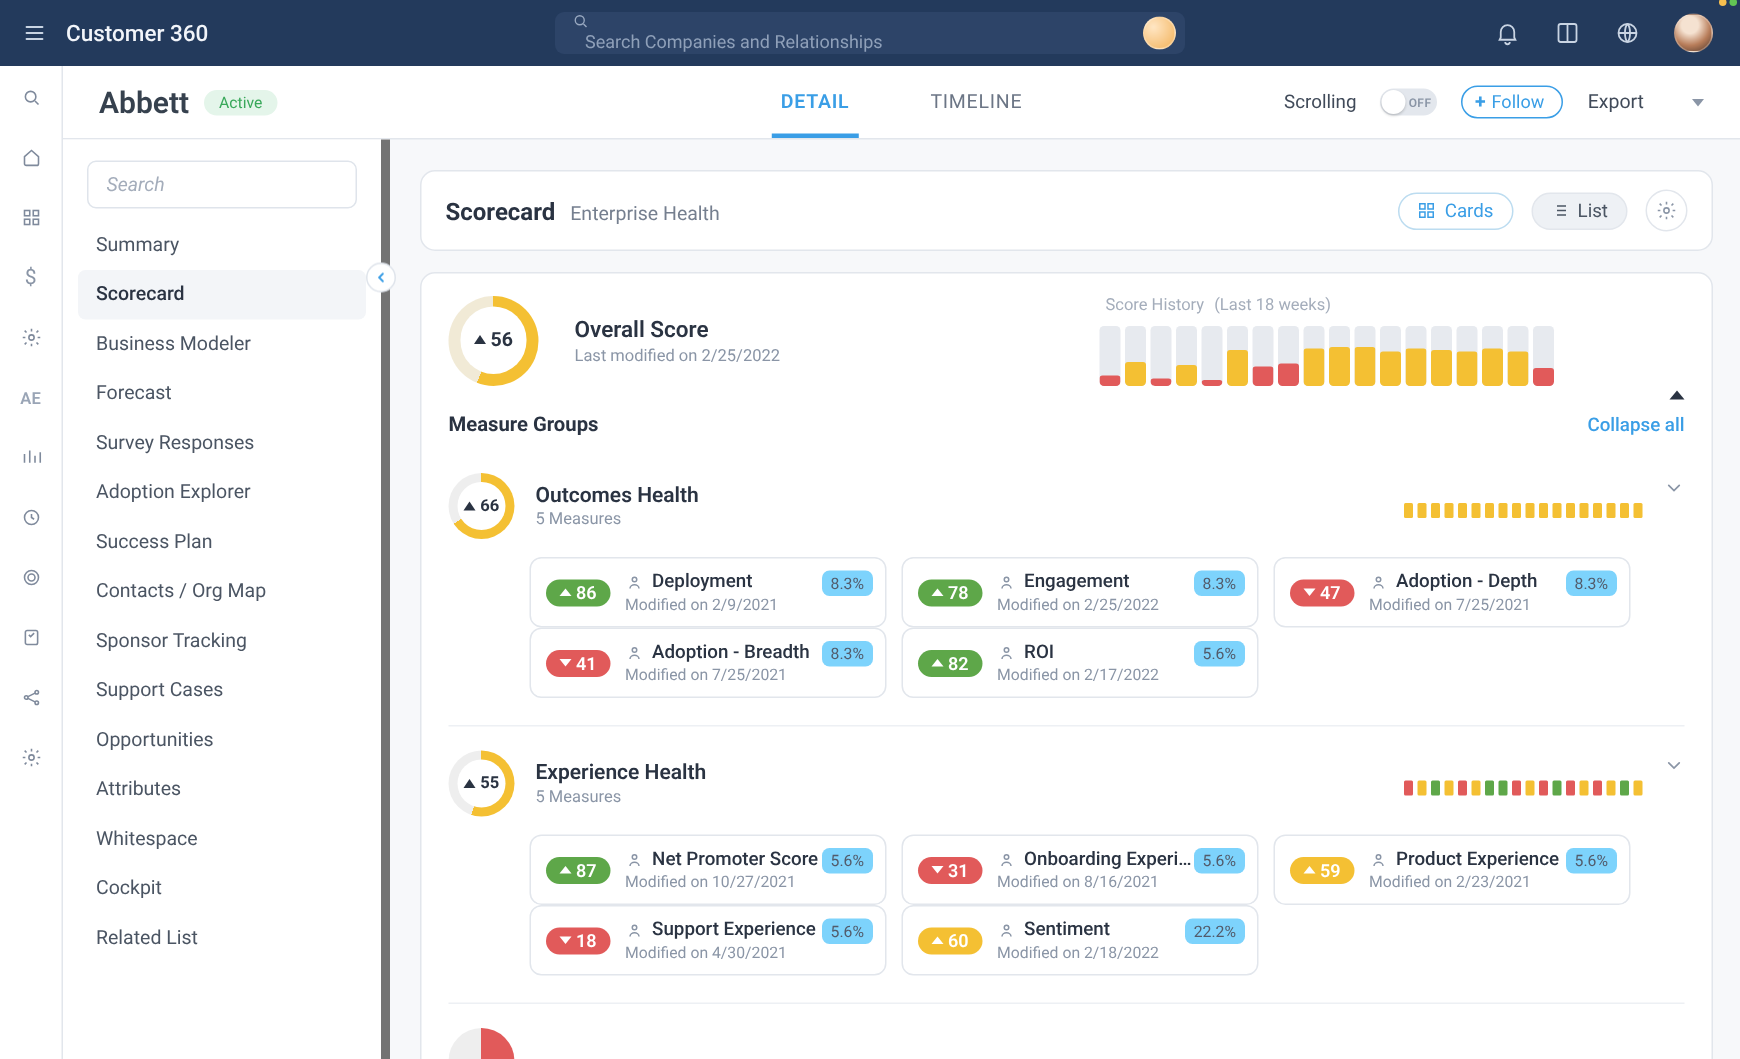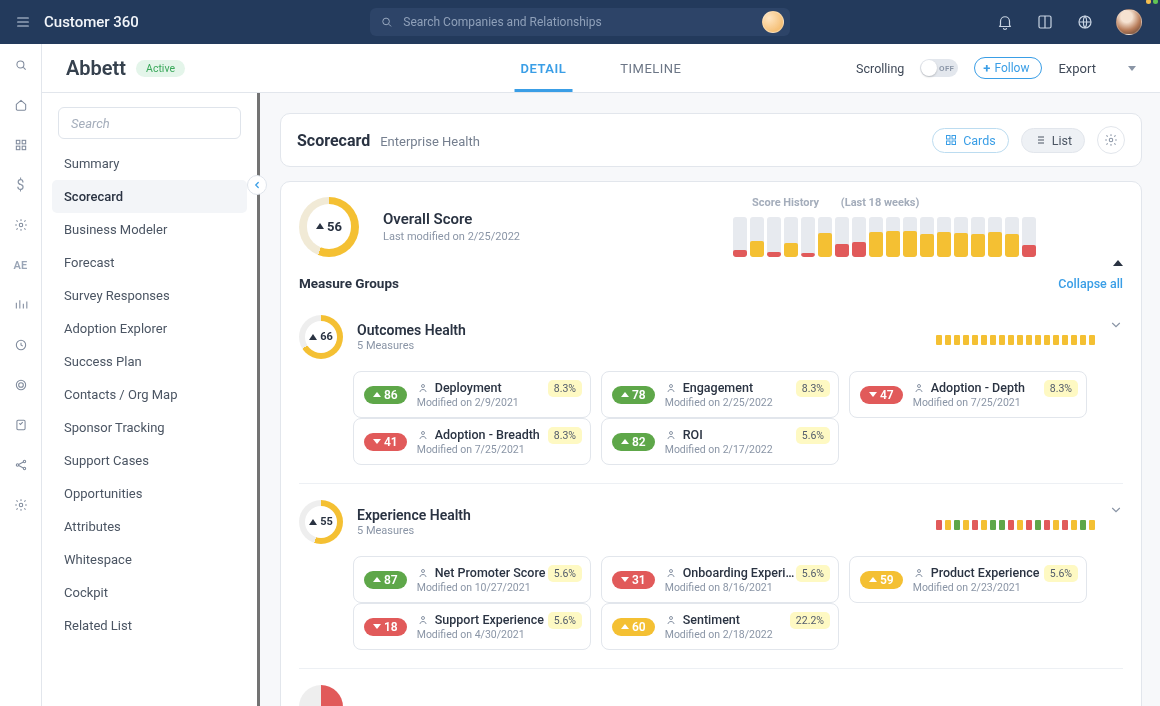--- a/index.html
+++ b/index.html
@@ -12,23 +12,24 @@
     padding-left: 6px; color: #e4e9f2;
     position: relative;
   }
   .topbar .hamburger {
     width: 34px; display:flex; align-items:center; justify-content:center; color:#c9d4e3;
     cursor: pointer;
   }
   .topbar .app-title { font-size: 15px; font-weight: 500; color: #f2f5fa; margin-left: 4px; }
   .topbar .search-wrap {
     position: absolute; left: 50%; transform: translateX(-50%);
-    width: 420px; display:flex; align-items:center;
+    width: 420px; display:flex; 
     background: #2d4468; border-radius: 6px; height: 28px; padding: 0 10px;
     color: #99a9c1;
+    flex-direction: column;
   }
   .topbar .search-wrap input {
     background: transparent; border: none; outline: none; color: #cfd9e8;
     font-size: 12px; width: 100%; margin-left: 8px;
   }
   .topbar .search-wrap input::placeholder { color: #8fa0b9; }
   .topbar .search-avatar {
     position:absolute; right:6px; top:3px; width:22px; height:22px; border-radius:50%;
     background: radial-gradient(circle at 30% 30%, #ffe6c4, #f2b25a);
     border: 1px solid rgba(255,255,255,0.3);
@@ -98,21 +99,21 @@
   .follow-btn {
     font-size:12px; color:#3a9ee6; border:1px solid #3a9ee6; background:#fff;
     border-radius:14px; padding:3px 12px 3px 8px; cursor:pointer; display:flex; align-items:center; gap:4px;
   }
   .export { font-size:13px; color:#404a59; display:flex; align-items:center; gap:32px; cursor:pointer; }
   .chev-down { display:inline-block; width:0; height:0; border-left:4px solid transparent; border-right:4px solid transparent; border-top:5px solid #8a95a6; }
 
   
   .content-row { flex:1; display:flex; min-height:0; }
   .side-nav {
-    width: 218px; background:#fff; border-right:3px solid #737373;
+    width: 218px; background:#fff; border-right:6px solid #737373;
     padding: 14px 10px 0 10px;
     position:relative;
   }
   .side-nav .search-box {
     border:1px solid #dfe4eb; border-radius:6px; height:32px;
     display:flex; align-items:center; padding:0 10px; margin:0 6px 8px 6px;
   }
   .side-nav .search-box input {
     border:none; outline:none; width:100%; font-size:13px; color:#3a4453; font-style:italic;
     background:transparent;
@@ -172,21 +173,21 @@
     display:flex; align-items:center; justify-content:center;
     font-size:13px; font-weight:700; color:#2a3342;
   }
   .donut .inner .tri { width:0;height:0;border-left:4px solid transparent;border-right:4px solid transparent;border-bottom:6px solid #2a3342; margin-right:3px; }
 
   .overall-text .h { font-size:15px; font-weight:600; color:#2a3342; }
   .overall-text .s { font-size:11px; color:#8a95a6; margin-top:2px; }
 
   .histwrap { margin-left:auto; width:390px; }
   .histlabel { font-size:11px; color:#525b6b; font-weight:600; }
-  .histlabel span { font-weight:700; color:#a4adbb; margin-left:19px; }
+  .histlabel span { font-weight:400; color:#a4adbb; margin-left:4px; }
   .histbars { display:flex; align-items:flex-end; gap:3px; height:44px; margin-top:4px; position:relative; }
   .histbars .bar {
     width:14px; background:#e7eaef; border-radius:3px; height:40px; position:relative; overflow:hidden;
     display:flex; align-items:flex-end;
   }
   .histbars .bar .fill { width:100%; border-radius:2px; }
   .histbars .ptr {
     position:absolute; right:0; bottom:-9px; width:0;height:0;
     border-left:5px solid transparent;border-right:5px solid transparent;border-bottom:6px solid #2a3342;
   }
@@ -227,21 +228,21 @@
   .badge.up::before { border-bottom:5px solid #fff; }
   .badge.down::before { border-top:5px solid #fff; }
   .badge.green { background:#5ea749; }
   .badge.red { background:#e15a5a; }
   .badge.amber { background:#f4c033; }
   .metric-meta .mt { font-size:12.5px; color:#2a3342; font-weight:500; display:flex; align-items:center; gap:6px; }
   .metric-meta .mt svg { width:12px; height:12px; }
   .metric-meta .md { font-size:10.5px; color:#8a95a6; margin-top:1px; }
   .metric-pct {
     position:absolute; right:8px; top:8px;
-    background:#fef9c3; border-radius:5px; font-size:10.5px; color:#525b6b;
+    background:#7dd3fc; border-radius:5px; font-size:10.5px; color:#525b6b;
     padding:2px 6px;
   }
 
   .tinysvg { width:14px; height:14px; stroke:currentColor; fill:none; stroke-width:1.8; }
 </style>
 </head>
 <body>
 
 <div class="topbar">
   <div class="hamburger">

